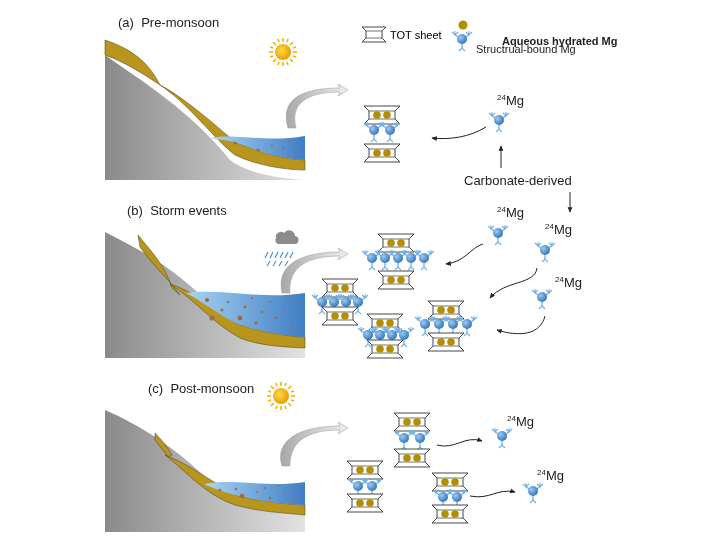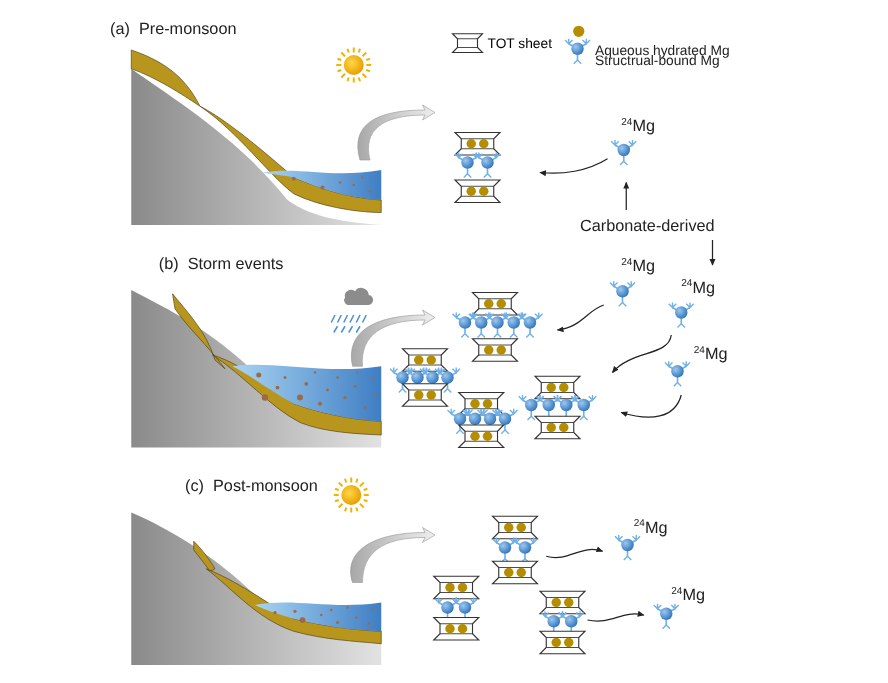--- a/index.html
+++ b/index.html
@@ -236,23 +236,23 @@
     <line x1="366" y1="31" x2="382" y2="31" stroke="#333" stroke-width="0.7"></line>
     <line x1="366" y1="38" x2="382" y2="38" stroke="#333" stroke-width="0.7"></line>
   </g>
   <circle cx="463" cy="25" r="4.5" fill="#b58e00"></circle>
   <use href="#hmg" x="462" y="39"></use>
 </svg>
 
 <div class="legend" style="z-index:-1"></div>
 <span class="legend t" style="position:absolute;left:390px;top:29px;font-size:11px;border:none;width:auto;height:auto;background:none;">TOT sheet</span>
 <span style="position:absolute;left:476px;top:19px;font-size:11px;color:#222;margin-top:24px;">Structrual-bound Mg</span>
-<span style="position:absolute;left:476px;top:35px;font-size:11px;color:#222;">Aqueous hydrated Mg</span>
-
-<div class="lbl" style="left:88px;top:15px;">
+<span style="position:absolute;left:502px;top:35px;font-size:11px;color:#222;font-weight:bold;">Aqueous hydrated Mg</span>
+
+<div class="lbl" style="left:118px;top:15px;">
   <span>(a)</span>&nbsp;
   <span>Pre-monsoon</span>
 </div>
 <div class="lbl" style="left:104px;top:203px;margin-left:23px;">
   <span>(b)</span>&nbsp;
   <span>Storm events</span>
 </div>
 <div class="lbl" style="left:104px;top:381px;margin-left:44px;">
   <span>(c)</span>&nbsp;
   <span>Post-monsoon</span>

